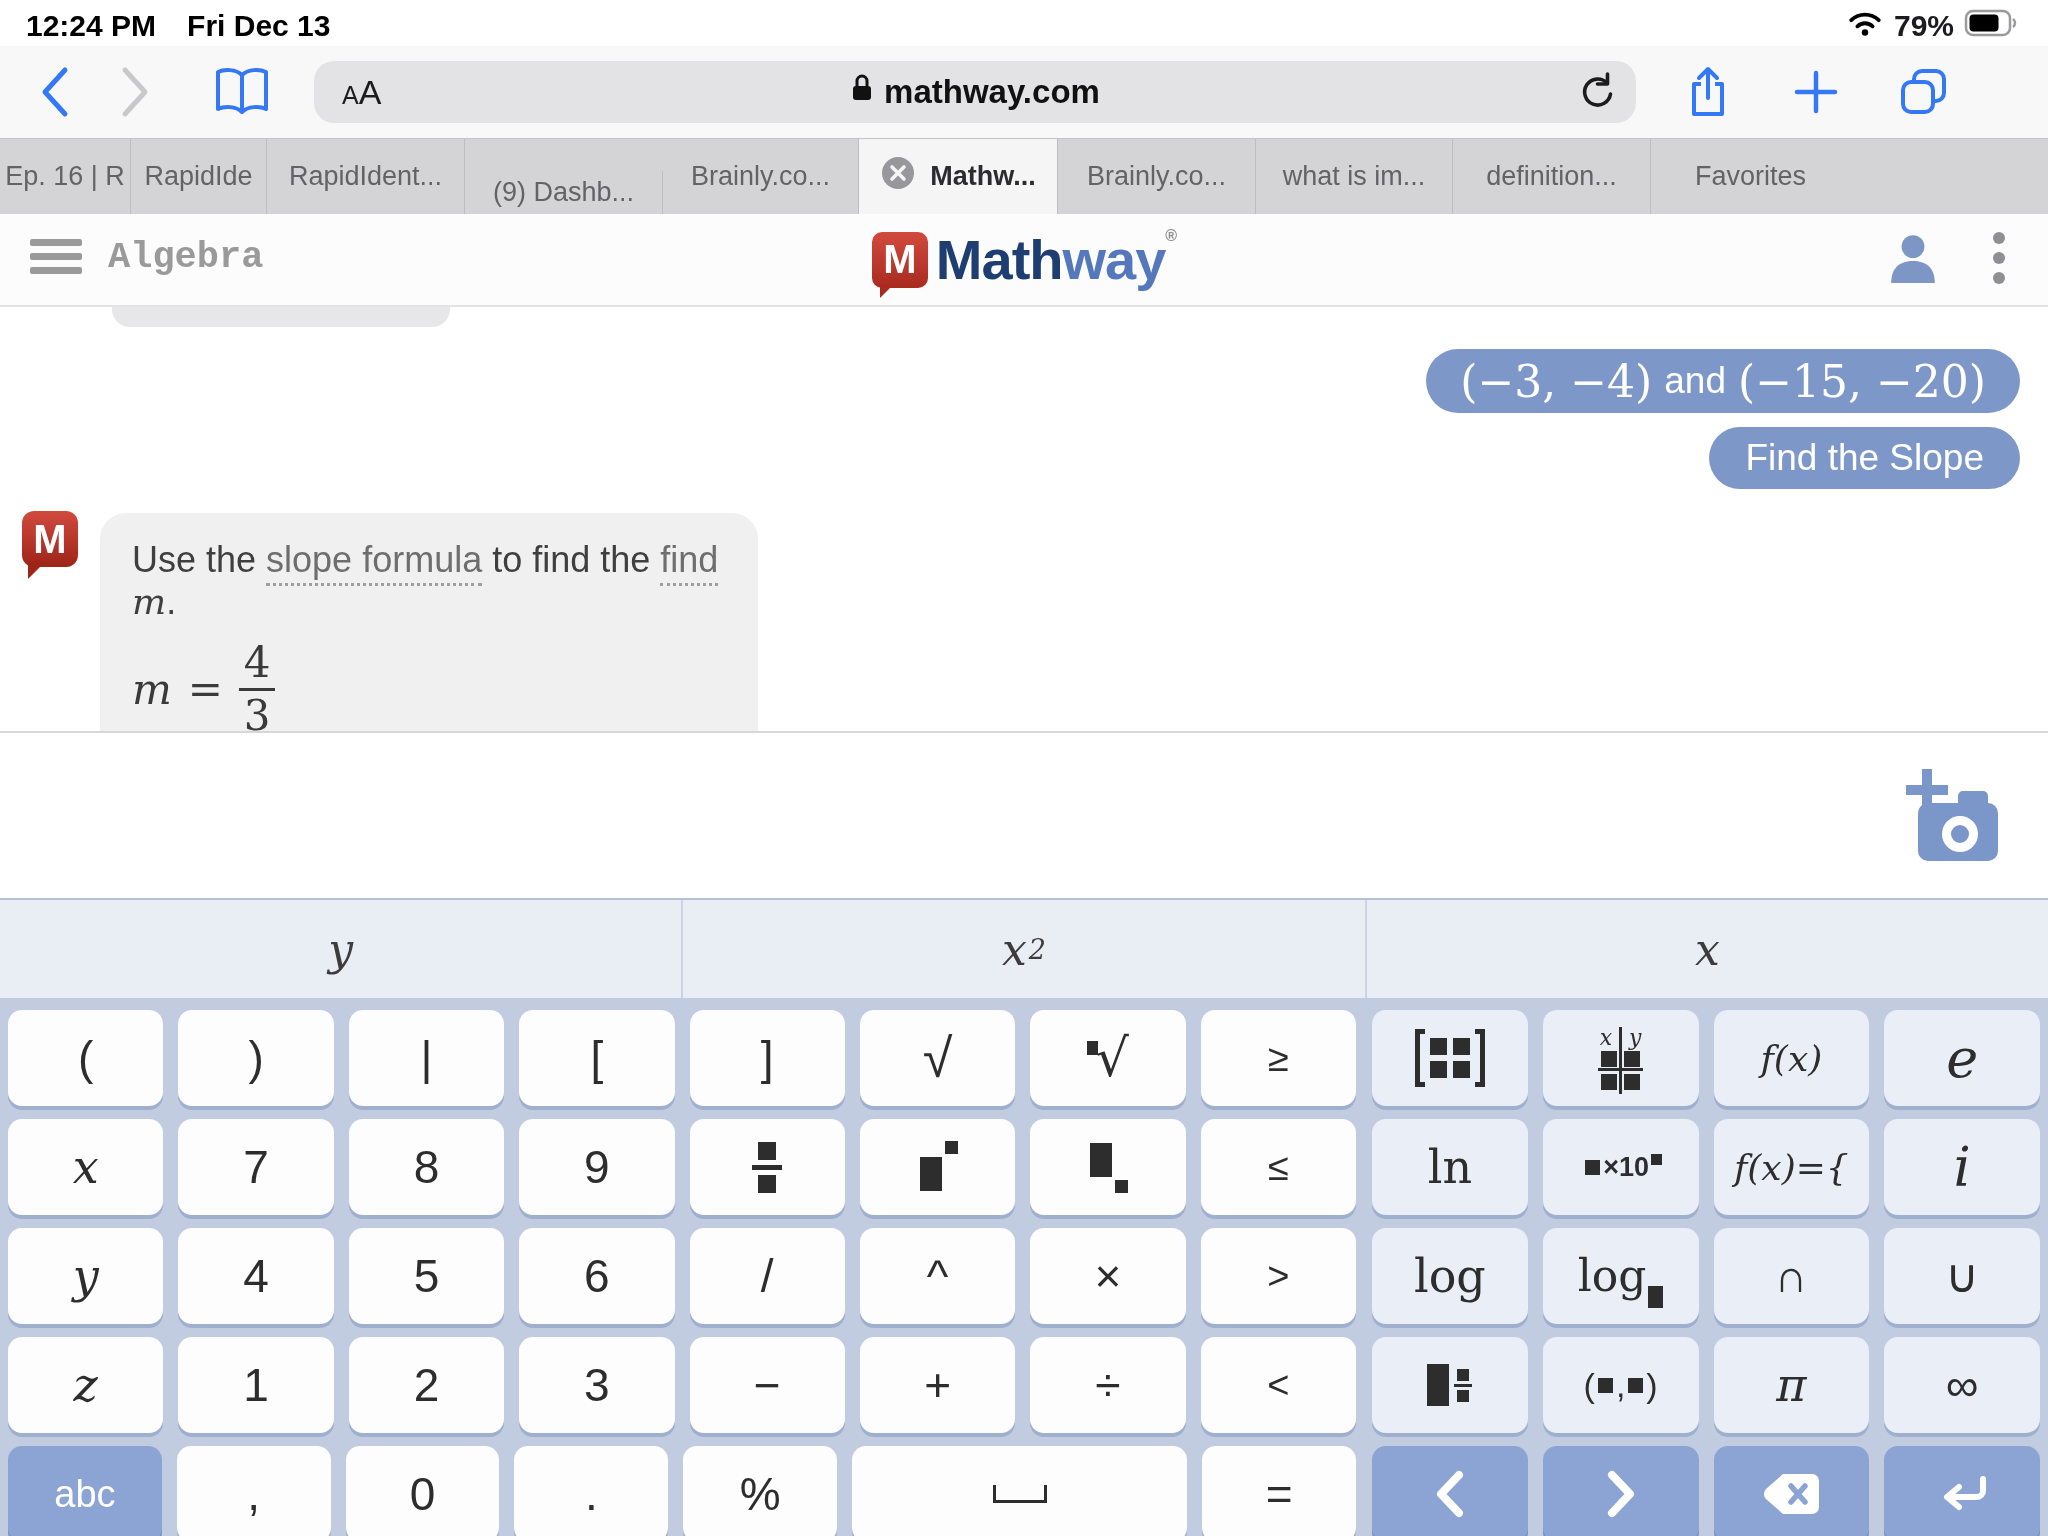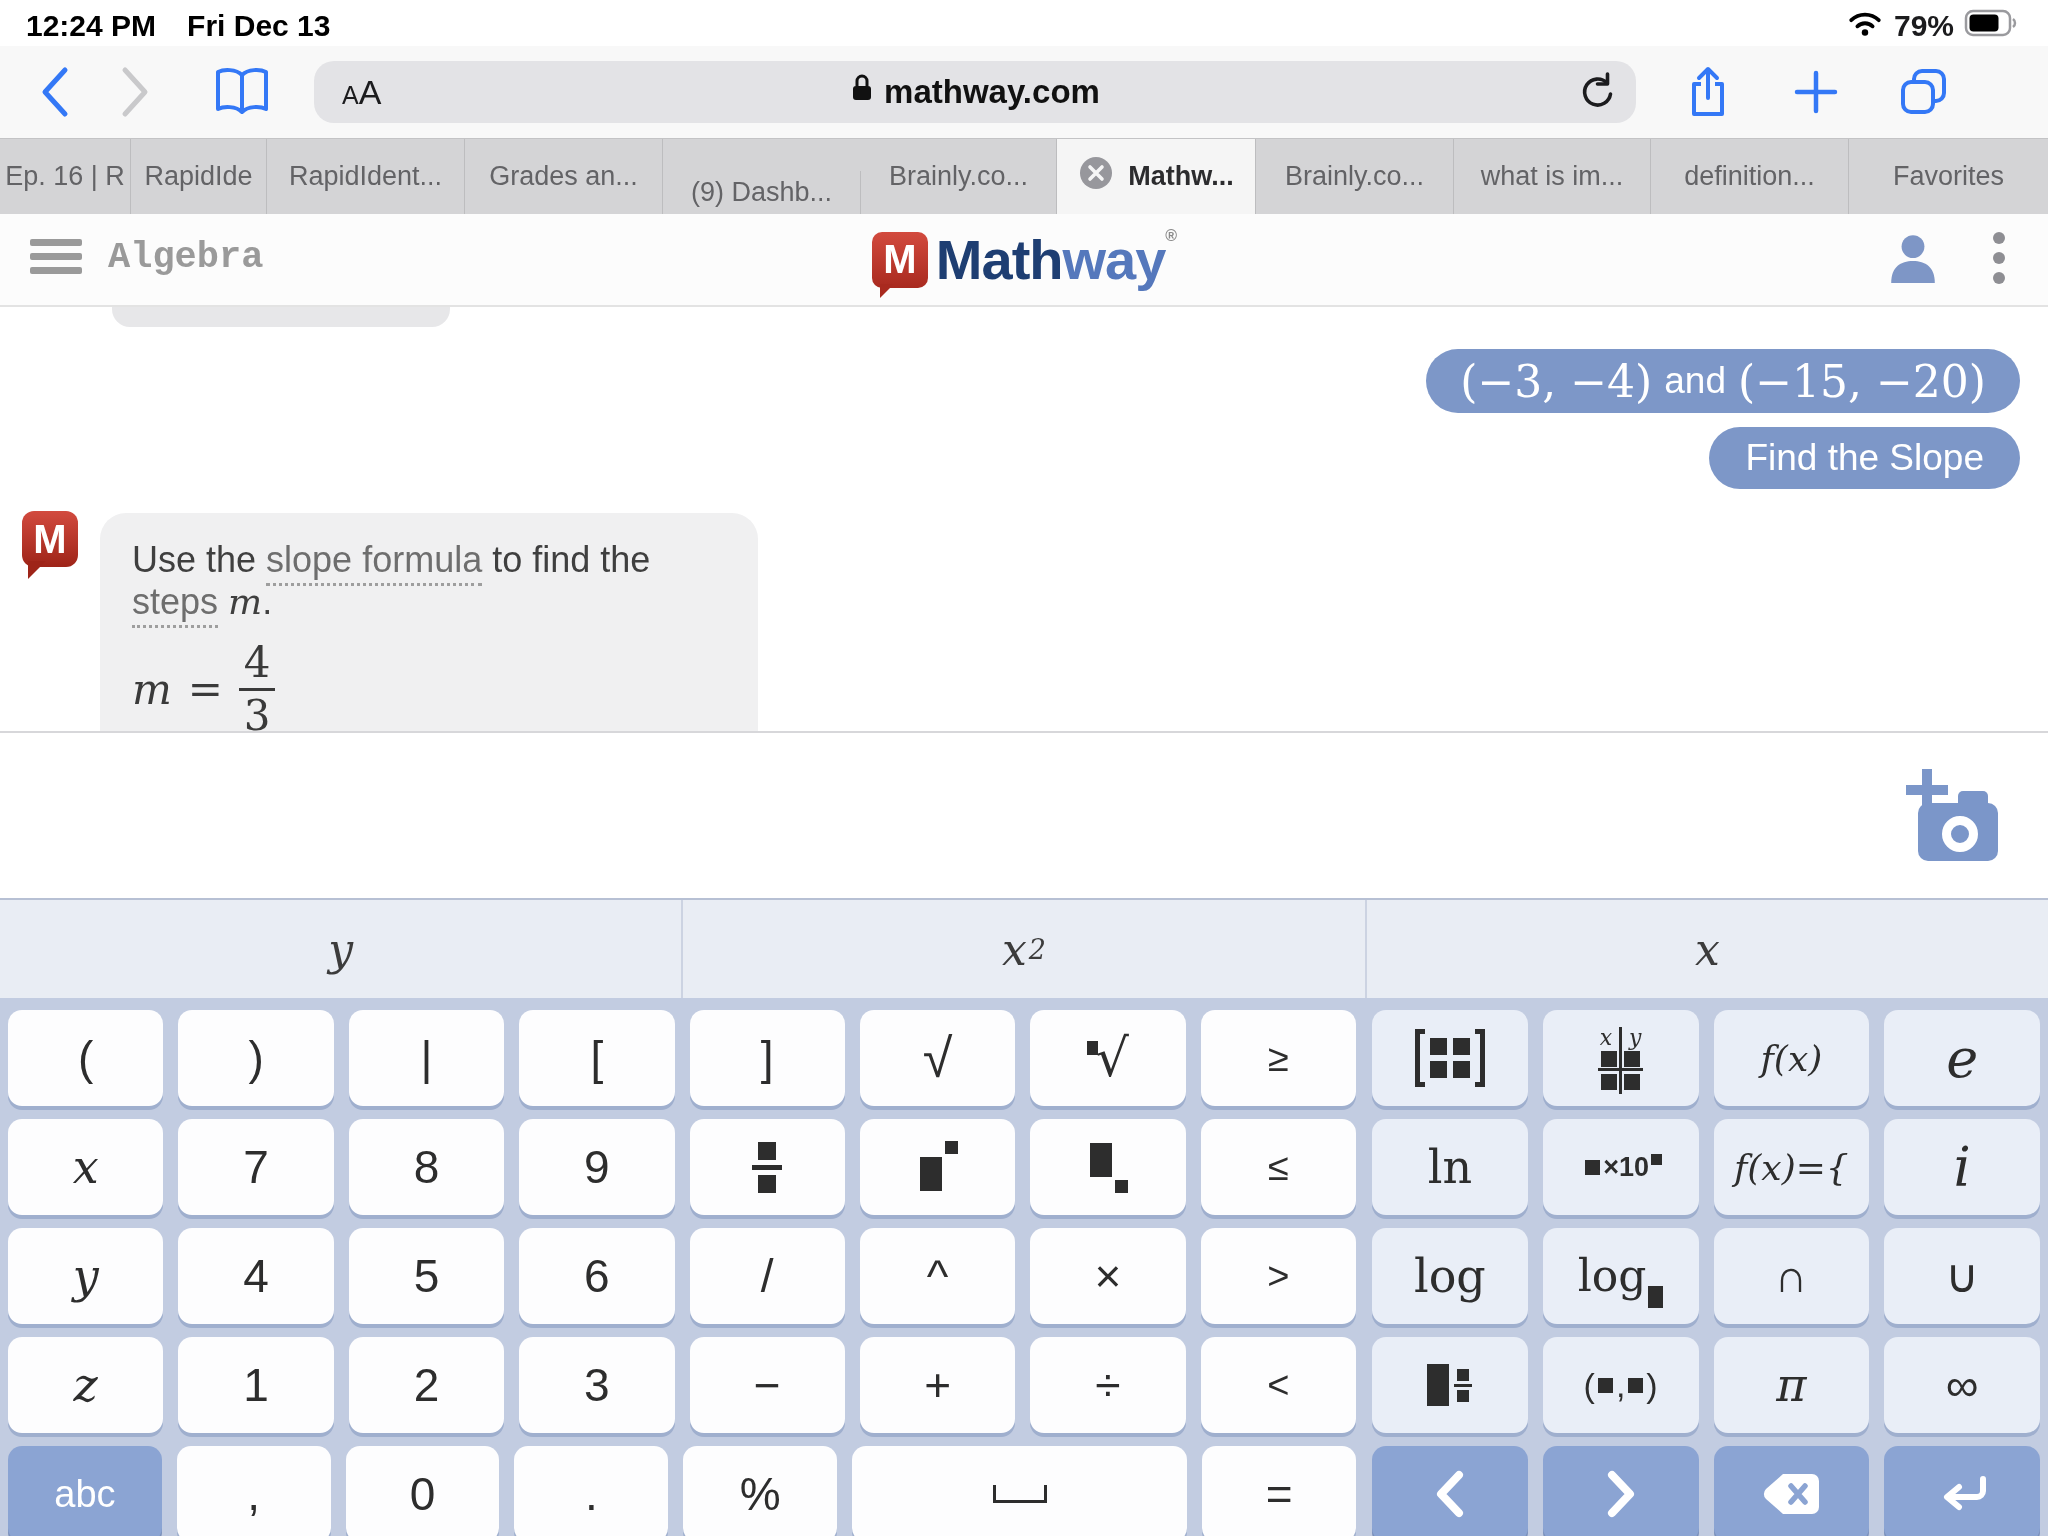--- a/index.html
+++ b/index.html
@@ -239,23 +239,20 @@
 <div class="tabbar" id="tabbar">
     <div class="tab" style="width: 131px;">
       <span>Ep. 16 | R</span>
     </div>
     <div class="tab" style="width: 136px;">
       <span>RapidIde</span>
     </div>
     <div class="tab" style="width: 198px;">
       <span>RapidIdent...</span>
     </div>
-    <div class="tab" style="width: 198px;">
-      <span>Grades an...</span>
-    </div>
     <div class="tab" style="width: 198px; margin-top: 32px;">
       <span>(9) Dashb...</span>
     </div>
     <div class="tab" style="width: 196px;">
       <span>Brainly.co...</span>
     </div>
     <div class="tab active" style="width: 199px;">
       <span><svg width="36" height="36" viewBox="0 0 36 36">
           <circle cx="18" cy="18" r="16" fill="#97979c"></circle>
           <path d="M12 12 L24 24 M24 12 L12 24" stroke="#f5f5f5" stroke-width="3.6" stroke-linecap="round"></path>
@@ -318,21 +315,21 @@
   </div>
 
   <div class="bubble bub2">
     <span>Find the Slope</span>
   </div>
 
   <div class="avatar">M</div>
 
   <div class="reply">
     <div class="reply-body">
-      <div class="reply-line" id="reply-line"><span>Use the </span><span class="u">slope formula</span><span> to find the </span><span class="u">steps</span><span> </span><span class="mi">m</span><span>.</span></div>
+      <div class="reply-line" id="reply-line"><span>Use the </span><span class="u">slope formula</span><span> to find the </span><span class="u">find</span><span> </span><span class="mi">m</span><span>.</span></div>
       <div class="eq">
         <span class="lhs">m</span>
         <span>=</span>
         <span class="frac">
           <span>4</span>
           <span class="bar"></span>
           <span>3</span>
         </span>
       </div>
     </div>

